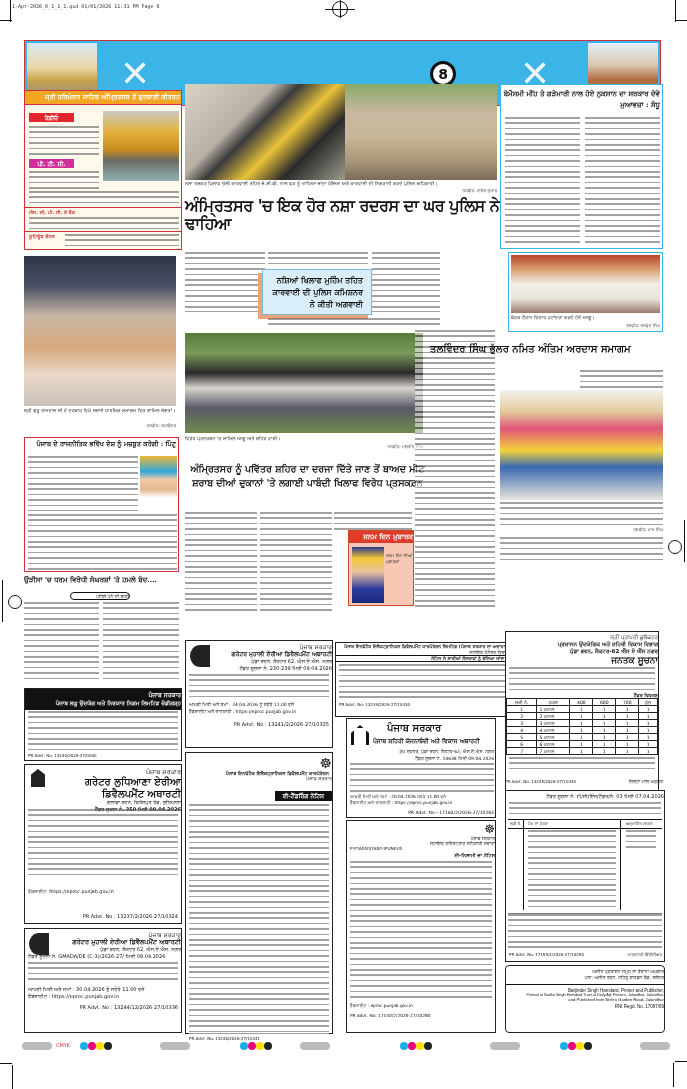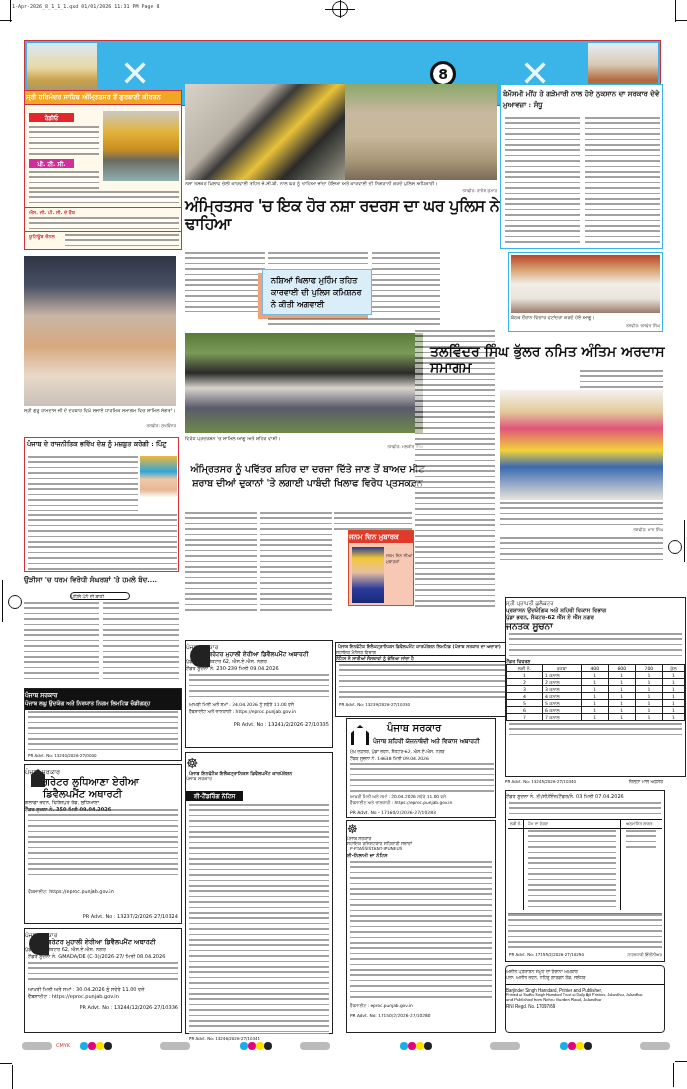--- a/index.html
+++ b/index.html
@@ -22,21 +22,21 @@
 .pageno{position:absolute;left:405px;top:20px;width:26px;height:26px;border-radius:50%;background:#fff;border:3px solid #111;font-weight:bold;font-size:14px;text-align:center;line-height:20px}
 
 .box{border:1px solid #222;background:#fff}
 .redbox{border:1px solid #d2313a}
 .photo{position:absolute;overflow:hidden}
 .txt{font-size:4.6px;line-height:6.2px;color:#222;text-align:justify;overflow:hidden}
 .cap{font-size:4.8px;line-height:6.4px;color:#111;overflow:hidden}
 .hl{font-weight:bold;color:#111;font-family:"DejaVu Serif",serif;line-height:1.15}
 .credit{font-size:4.2px;color:#333;text-align:right}
 .lines{background:repeating-linear-gradient(180deg,#555 0 1.6px,#fff 1.6px 5.4px);opacity:.55}
-.center{text-align:left}
+.center{text-align:right}
 table.sched{border-collapse:collapse;width:100%;font-size:4.6px}
 table.sched td,table.sched th{border:1px solid #222;padding:0 2px;height:7px;font-weight:normal;text-align:center}
 table.sched td.l{text-align:left}
 .regmarks span{position:absolute;border-radius:50%}
 </style>
 </head>
 <body>
 
 <div class="abs slug">1-Apr-2026_8_1_1_1.qxd  01/01/2026  11:31 PM  Page 8</div>
 <div class="abs crop" style="left:10px;top:0;width:1px;height:22px"></div>
@@ -150,21 +150,21 @@
 <div class="abs txt lines" style="left:260px;top:512px;width:72px;height:100px"></div>
 <div class="abs txt lines" style="left:334px;top:512px;width:78px;height:18px"></div>
 
 <div class="abs" style="left:348px;top:530px;width:66px;height:76px;background:#f7c9b4;border:1px solid #d04a2a">
   <div class="center" style="background:#e03a2a;color:#fff;font-size:7px;font-weight:bold;padding:2px 0">ਜਨਮ ਦਿਨ ਮੁਬਾਰਕ</div>
   <div class="photo" style="left:3px;top:16px;width:32px;height:56px;background:linear-gradient(180deg,#2a3a8a 0%,#f2c838 20%,#e8c0a0 45%,#2a3a9a 75%,#1a2a7a 100%)"></div>
   <div class="abs cap" style="left:37px;top:22px;width:27px;font-size:4.2px">ਜਨਮ ਦਿਨ ਦੀਆਂ ਮੁਬਾਰਕਾਂ</div>
 </div>
 
 <div class="abs txt lines" style="left:415px;top:330px;width:80px;height:280px"></div>
-<div class="abs hl" style="left:430px;top:343px;width:235px;font-size:14px">ਤਲਵਿੰਦਰ ਸਿੰਘ ਭੁੱਲਰ ਨਮਿਤ ਅੰਤਿਮ ਅਰਦਾਸ ਸਮਾਗਮ</div>
+<div class="abs hl" style="left:430px;top:343px;width:235px;font-size:10px">ਤਲਵਿੰਦਰ ਸਿੰਘ ਭੁੱਲਰ ਨਮਿਤ ਅੰਤਿਮ ਅਰਦਾਸ ਸਮਾਗਮ</div>
 <div class="abs txt lines" style="left:580px;top:370px;width:83px;height:18px"></div>
 <div class="photo" style="left:500px;top:390px;width:163px;height:110px;background:linear-gradient(180deg,#f4f2ee 0%,#e3c99a 20%,#e0557a 35%,#f2d23a 55%,#3a6ab0 70%,#e8e4dc 100%)"></div>
 <div class="abs cap" style="left:500px;top:502px;width:163px;height:24px">
     <div class="lines" style="height:24px"></div>
   </div>
 <div class="abs credit" style="left:500px;top:527px;width:163px">ਤਸਵੀਰ: ਮਾਨ ਸਿੰਘ</div>
 <div class="abs txt lines" style="left:500px;top:537px;width:163px;height:24px"></div>
 
 <div class="abs box" style="left:185px;top:640px;width:148px;height:108px">
   <div class="abs" style="left:4px;top:4px;width:20px;height:22px;background:#222;border-radius:50% 0 0 50%"></div>
@@ -211,21 +211,21 @@
   <div class="center" style="font-size:12px;margin-top:1px">☸</div>
   <div class="center" style="font-size:4.5px">ਪੰਜਾਬ ਸਰਕਾਰ</div>
   <div class="center" style="font-size:4.5px">ਸਹਾਇਕ ਰਜਿਸਟਰਾਰ ਸਹਿਕਾਰੀ ਸਭਾਵਾਂ</div>
   <div class="cap" style="padding:0 3px;font-size:4.3px">P-PTASSISTANT-IPUNEUS</div>
   <div class="center" style="font-size:5px;font-weight:bold">ਈ-ਨਿਲਾਮੀ ਦਾ ਨੋਟਿਸ</div>
   <div class="txt lines" style="margin:2px 3px;height:140px"></div>
   <div class="cap" style="padding:0 3px;font-size:4.3px">ਵੈੱਬਸਾਈਟ : eproc.punjab.gov.in</div>
   <div class="cap" style="padding:3px 3px;font-size:4.3px">PR Advt. No: 17150/2/2026-27/10280</div>
 </div>
 
-<div class="abs box" style="left:505px;top:597px;width:181px;height:180px">
+<div class="abs box" style="left:505px;top:631px;width:154px;height:180px">
   <div class="center" style="font-size:5.5px;padding-top:2px">ਸ੍ਰੀ ਪ੍ਰਾਪਤੀ ਕੁਲੈਕਟਰ</div>
   <div class="center" style="font-size:5.5px;font-weight:bold">ਪ੍ਰਸ਼ਾਸਨ ਉਦਯੋਗਿਕ ਅਤੇ ਸ਼ਹਿਰੀ ਵਿਕਾਸ ਵਿਭਾਗ</div>
   <div class="center" style="font-size:5.5px;font-weight:bold">ਪੁੱਡਾ ਭਵਨ, ਸੈਕਟਰ-62 ਐੱਸ ਏ ਐੱਸ ਨਗਰ</div>
   <div class="center hl" style="font-size:9px">ਜਨਤਕ ਸੂਚਨਾ</div>
   <div class="txt lines" style="margin:2px 3px;height:24px"></div>
   <div class="center" style="font-size:4.8px;font-weight:bold">ਟੈਂਡਰ ਵਿਵਰਣ</div>
   <table class="sched">
     <thead>
         <tr id="ad9-head">
           <th>ਲੜੀ ਨੰ.</th>

